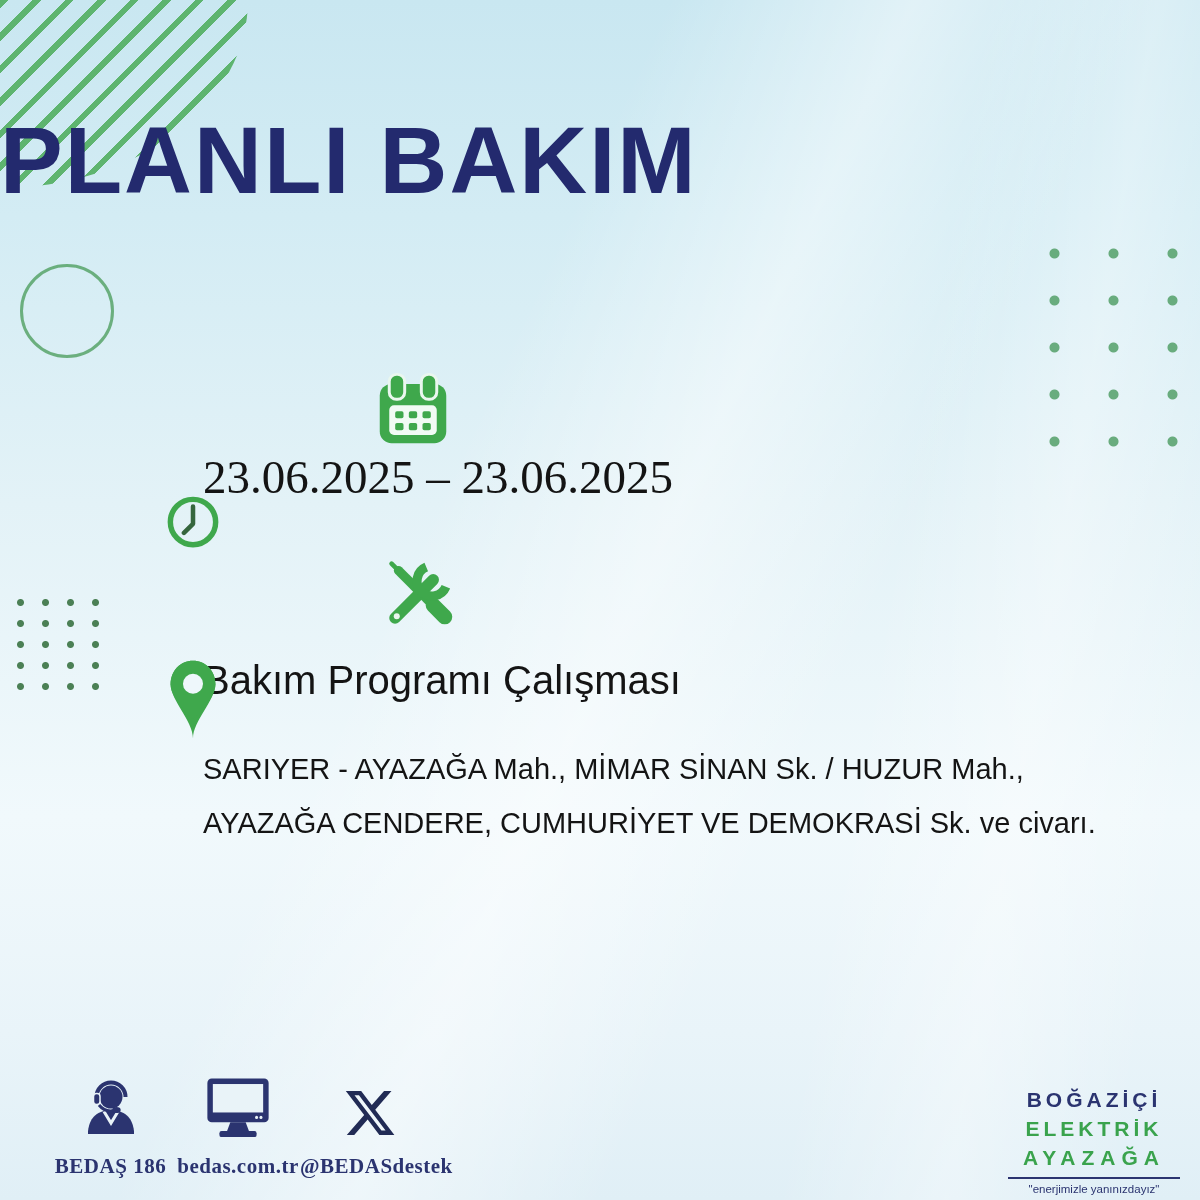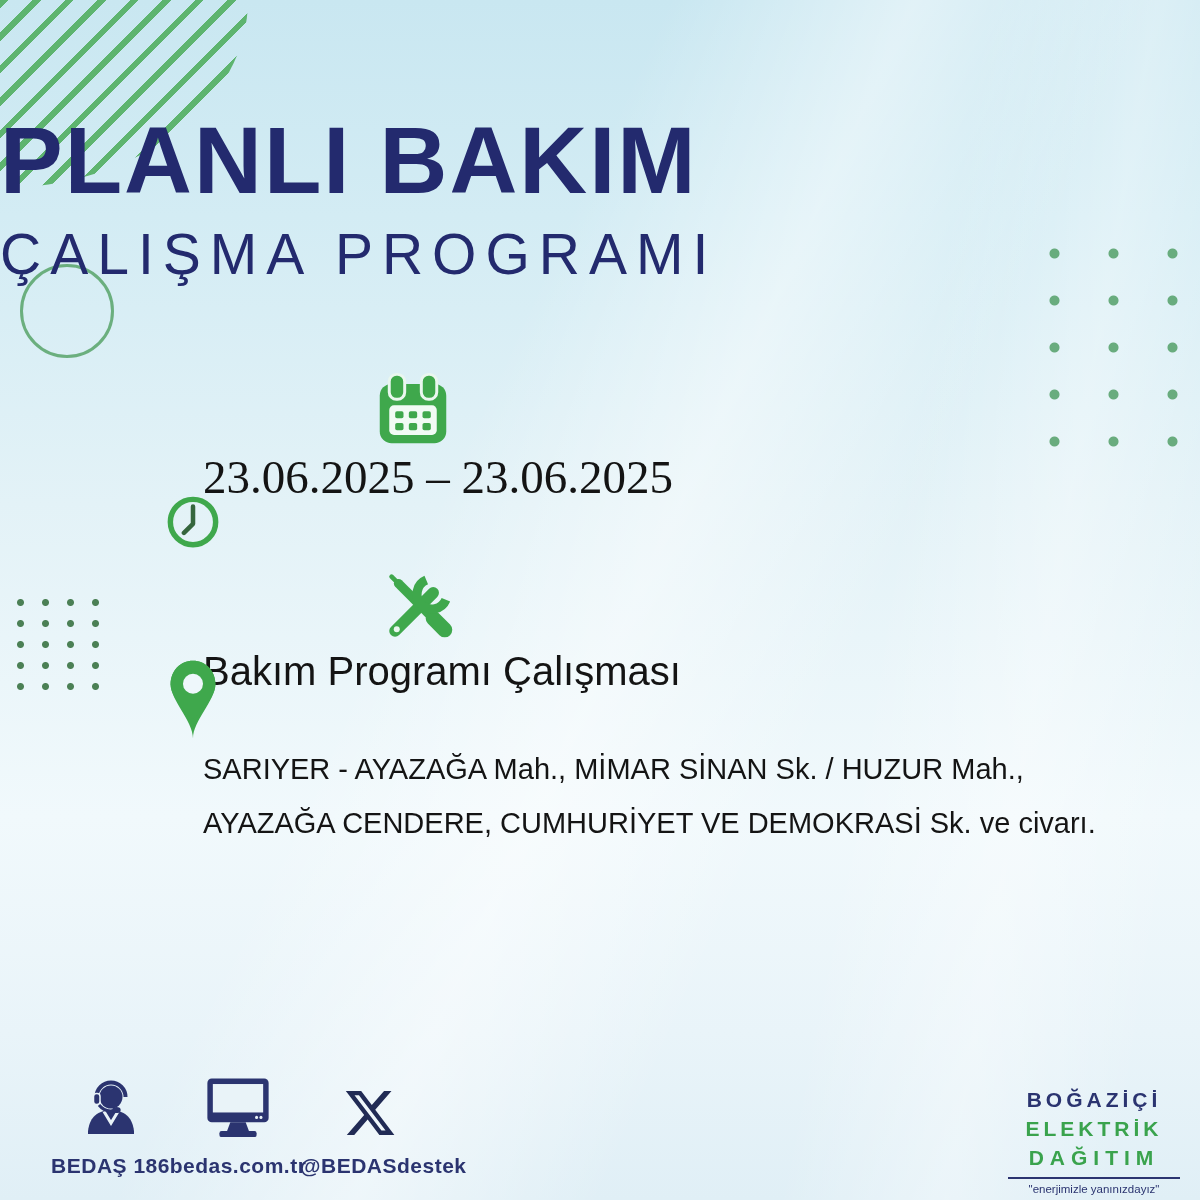--- a/index.html
+++ b/index.html
@@ -43,27 +43,27 @@
   .title-line2{font-size:57px;font-weight:400;letter-spacing:9px;margin-top:10px;}
 
   
   .row{position:absolute;left:153px;display:flex;align-items:center;flex-direction:column;}
   .row .iconbox{width:80px;flex:0 0 80px;display:flex;justify-content:center;align-items:center;}
   .row .rtext{margin-left:50px;color:#141414;white-space:nowrap;}
   .row-date{top:370px;height:86px;}
   .row-date .rtext{font-family:"Liberation Serif", serif;font-size:47px;}
   .row-time{top:482px;height:62px;}
   .row-time .rtext{font-size:45px;letter-spacing:0px;}
-  .row-work{top:569px;height:80px;}
+  .row-work{top:556px;height:80px;gap:22px;}
   .row-work .rtext{font-size:40px;}
   .row-loc{top:658px;align-items:flex-start;}
   .row-loc .rtext{font-size:29px;line-height:54px;width:895px;white-space:normal;margin-top:0px;}
 
   
-  .contact{position:absolute;top:1068px;text-align:center;color:#2b3470;}
+  .contact{position:absolute;top:1068px;text-align:center;color:#2b3470;font-family:Liberation Serif, serif;}
   .contact .cicon{height:72px;display:flex;align-items:flex-end;justify-content:center;}
   .contact .clabel{margin-top:14px;font-size:21px;font-weight:bold;letter-spacing:.5px;}
   .c1{left:38px;width:145px;}
   .c2{left:168px;width:140px;text-align:center;}
   .c3{left:300px;width:140px;}
 
   
   .logo{position:absolute;top:1066px;right:14px;width:184px;text-align:center;}
   .logo .l1{color:#2b3470;font-size:21px;font-weight:bold;letter-spacing:4px;margin-top:22px;}
   .logo .l2{color:#3aa34d;font-size:21px;font-weight:bold;letter-spacing:4px;margin-top:5px;}
@@ -74,21 +74,20 @@
 </head>
 <body>
 
 <div class="stripes"></div>
 <div class="circle-deco"></div>
 <div class="dots-right"></div>
 <div class="dots-left"></div>
 
 <div class="title-wrap">
   <div class="title-line1">PLANLI BAKIM</div>
-  <div class="title-line2">ÇALIŞMA PROGRAMI</div>
 </div>
 
 <div class="row row-date">
   <div class="iconbox">
     <svg width="76" height="76" viewBox="0 0 64 64">
       <rect x="4" y="10" width="56" height="50" rx="10" fill="#3fa84c"></rect>
       <rect x="12" y="2" width="13" height="21" rx="6" fill="#3fa84c" stroke="#eaf7ef" stroke-width="2.5"></rect>
       <rect x="39" y="2" width="13" height="21" rx="6" fill="#3fa84c" stroke="#eaf7ef" stroke-width="2.5"></rect>
       <rect x="12" y="28" width="40" height="25" rx="4" fill="#f1fbf4"></rect>
       <rect x="17" y="33" width="7" height="6" rx="1.5" fill="#3fa84c"></rect>
@@ -170,16 +169,16 @@
     <svg width="54" height="54" viewBox="0 0 24 24">
       <path fill="#212b55" d="M18.244 2.25h3.308l-7.227 8.26 8.502 11.24H16.17l-5.214-6.817L4.99 21.75H1.68l7.73-8.835L1.254 2.25H8.08l4.713 6.231zm-1.161 17.52h1.833L7.084 4.126H5.117z"></path>
     </svg>
   </div>
   <div class="clabel">@BEDASdestek</div>
 </div>
 
 <div class="logo">
   <div class="l1">BOĞAZİÇİ</div>
   <div class="l2">ELEKTRİK</div>
-  <div class="l3">DAĞITIM</div>
+  <div class="l3">AYAZAĞA</div>
   <div class="ldiv"></div>
   <div class="ltag">"enerjimizle yanınızdayız"</div>
 </div>
 
 </body></html>

